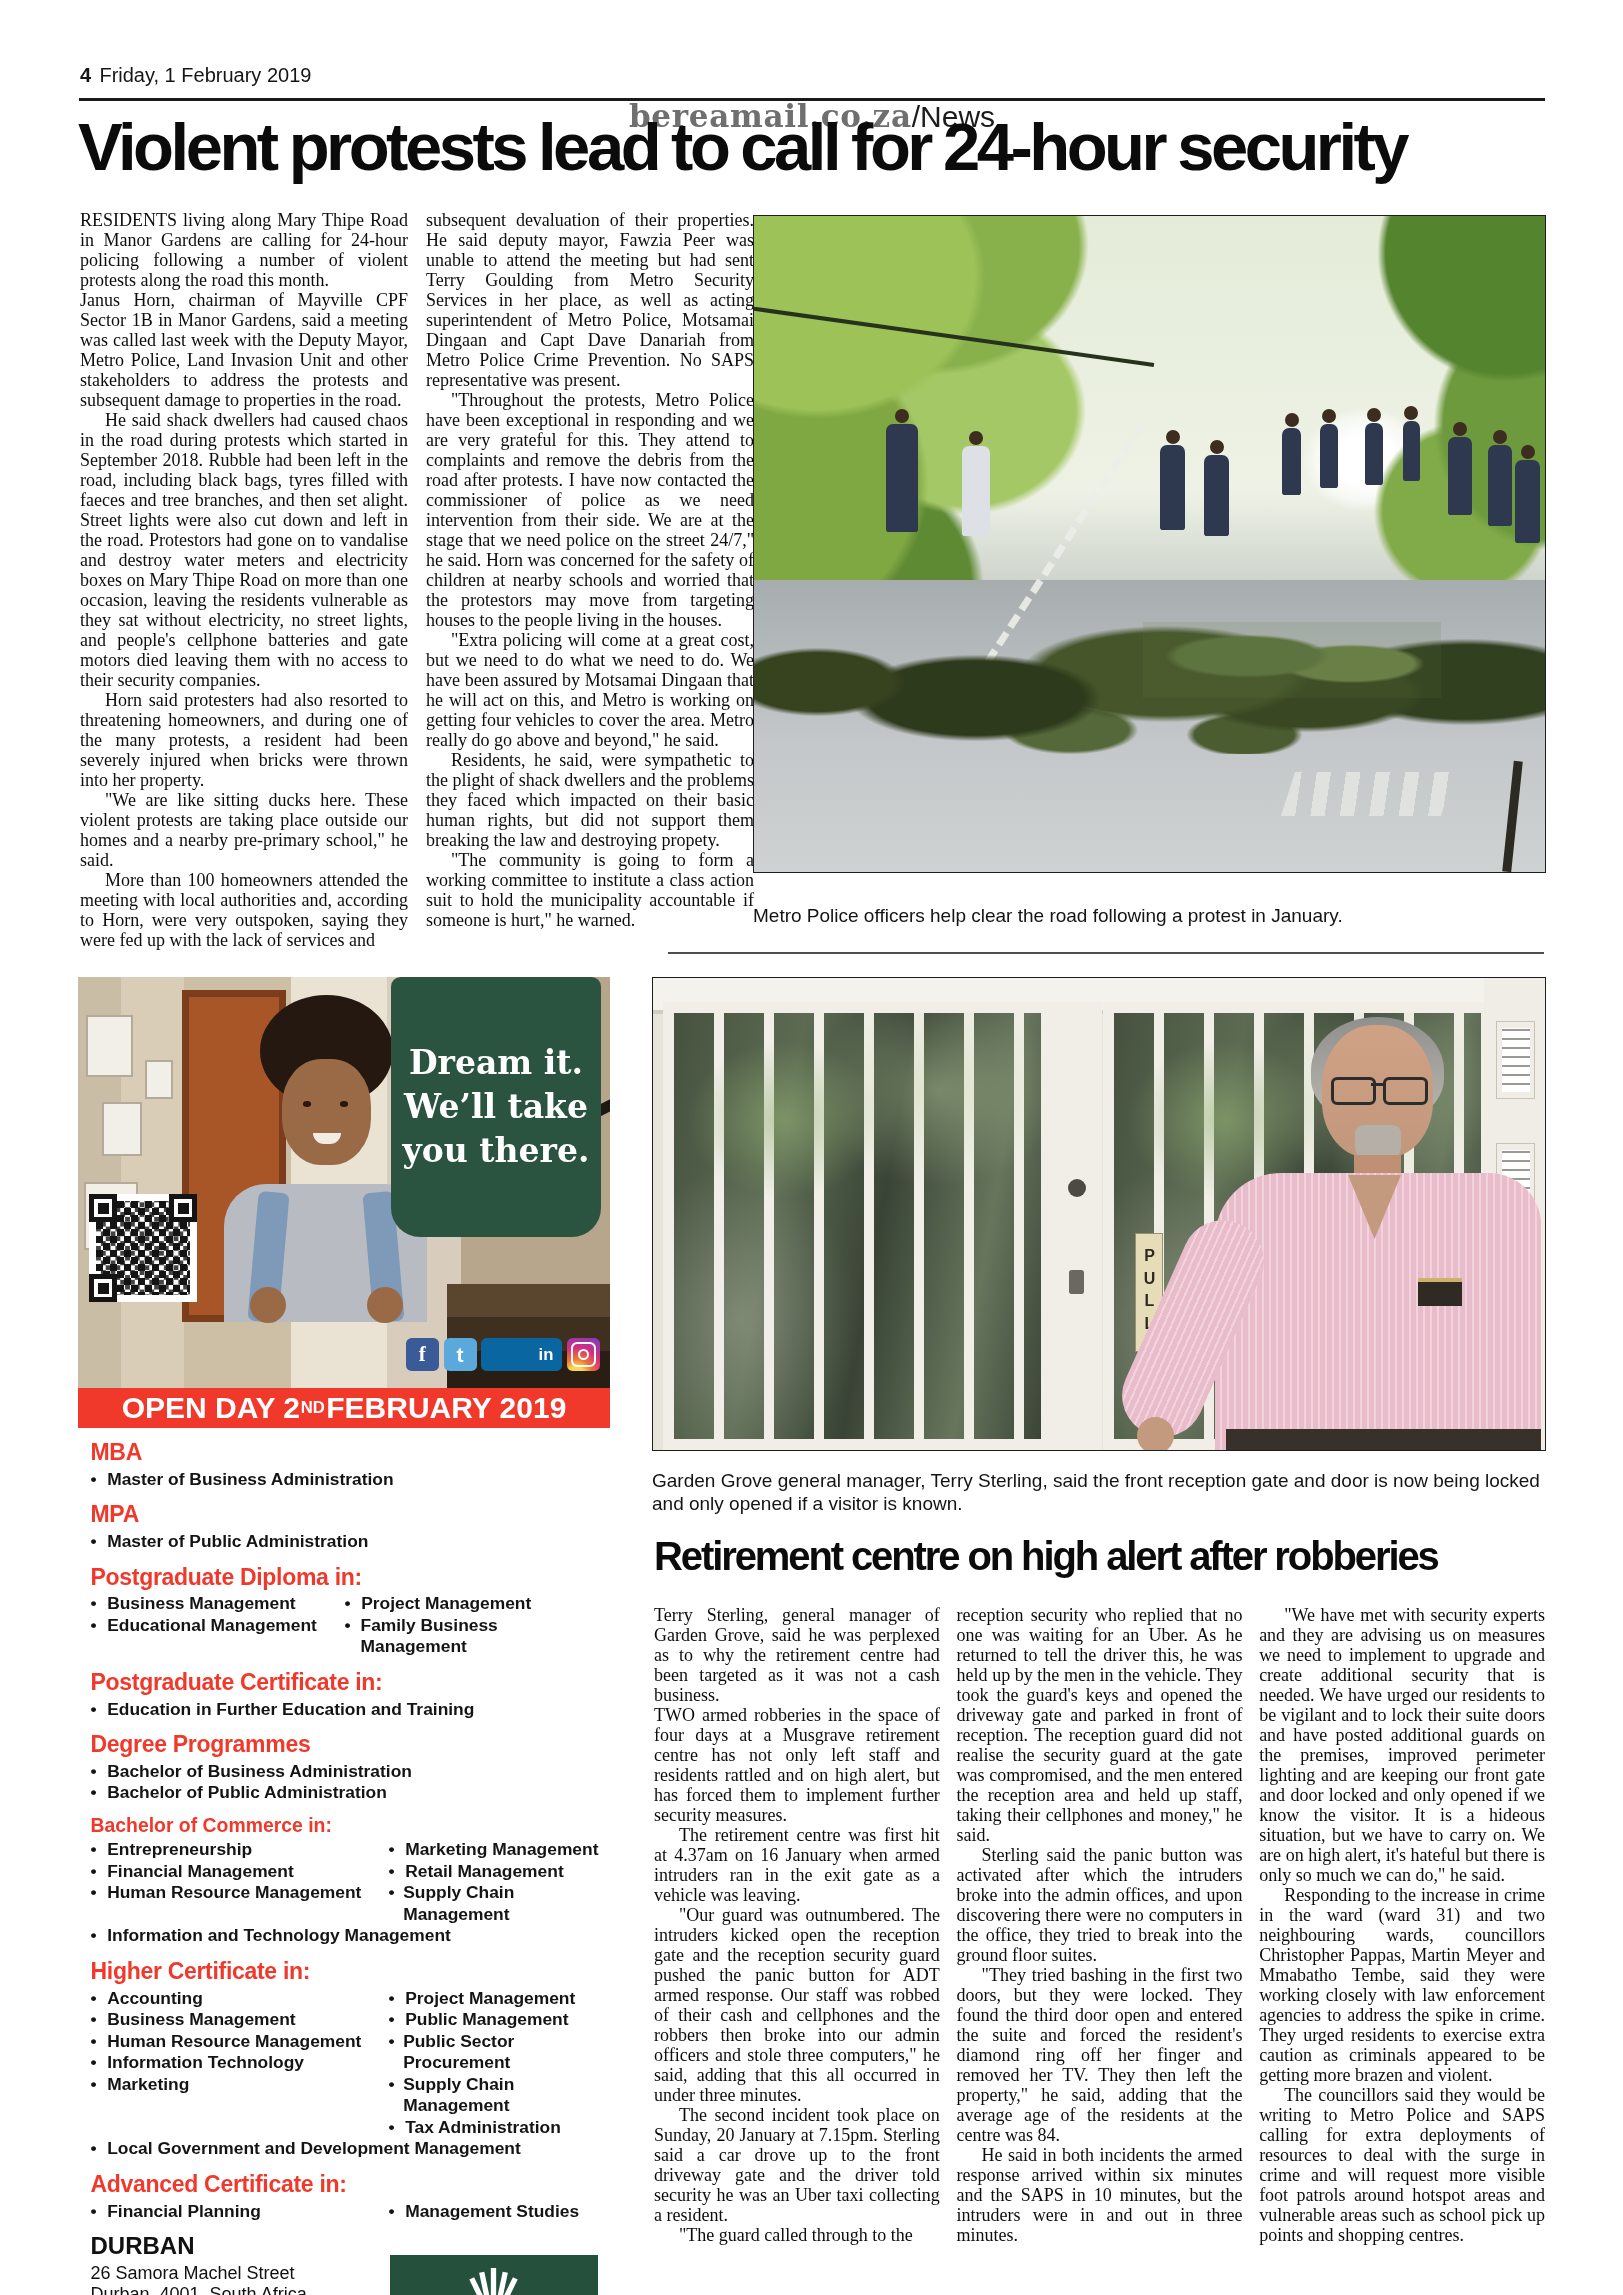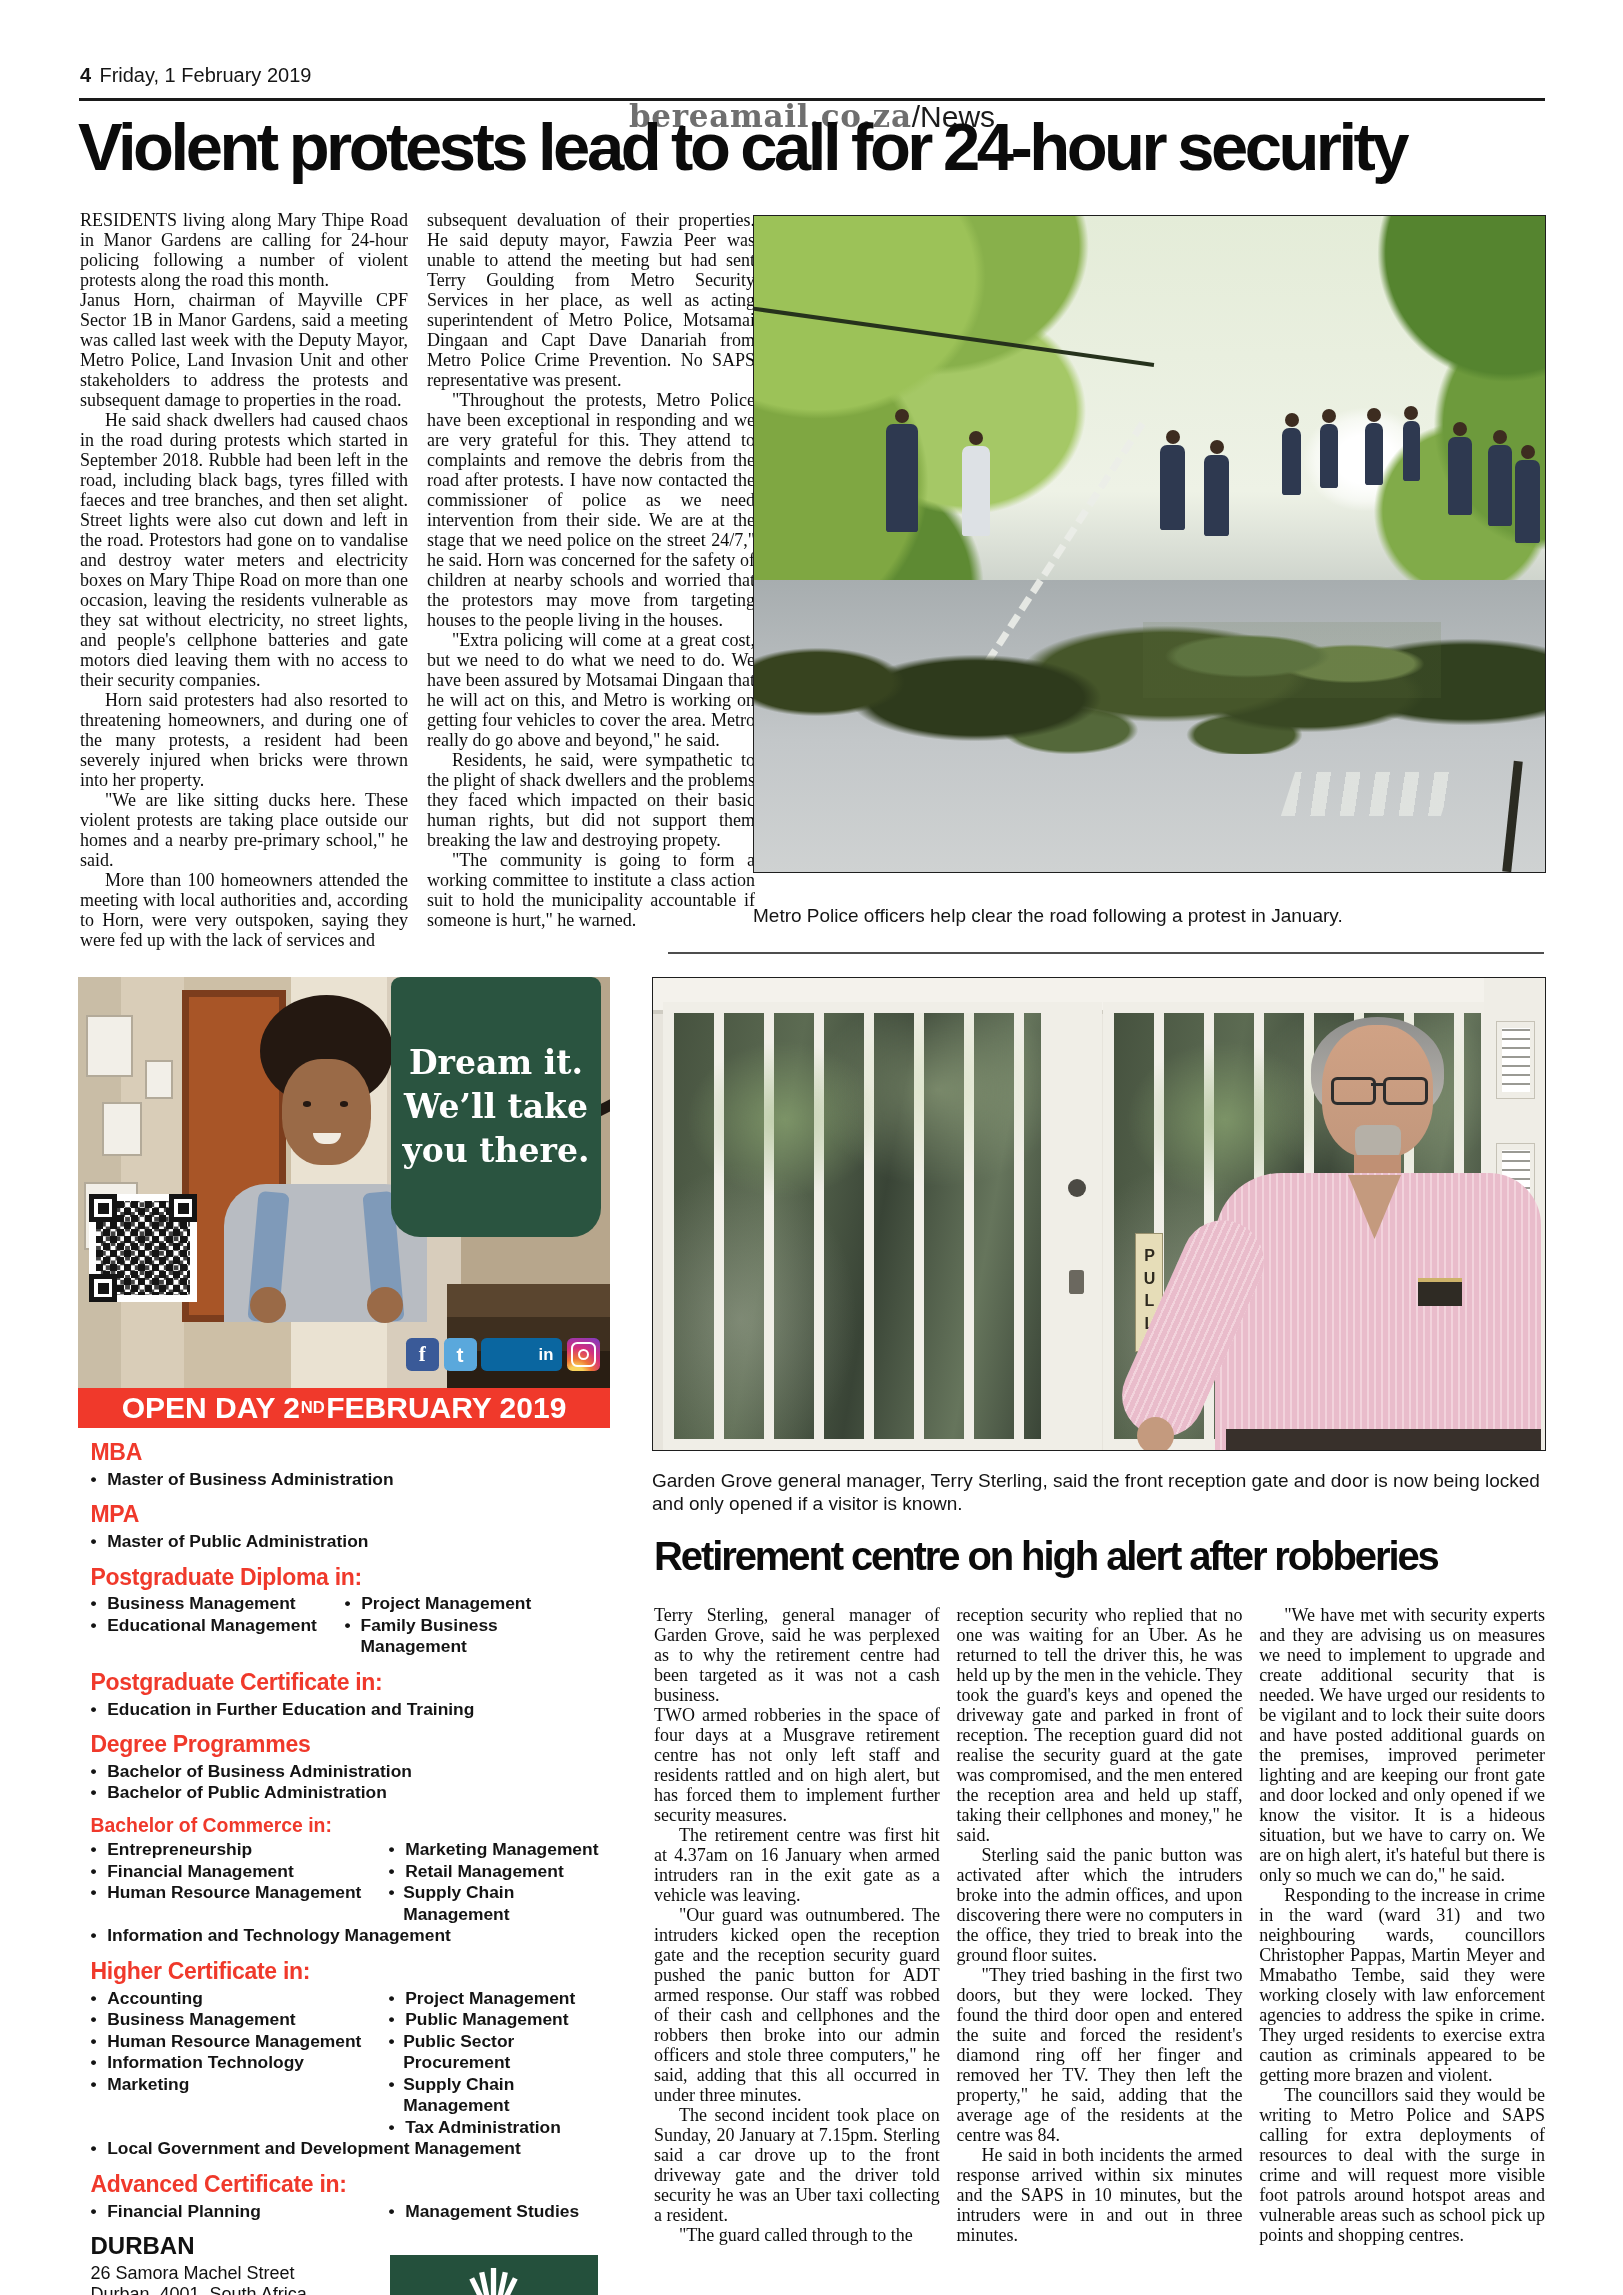--- a/index.html
+++ b/index.html
@@ -18,21 +18,21 @@
   .headline1{position:absolute;left:78px;top:108px;width:1472px;font-size:67px;font-weight:bold;
              letter-spacing:-3.5px;word-spacing:-2.1px;color:#0b0b0b;white-space:nowrap;}
   .headline2{position:absolute;left:654px;top:1534px;width:895px;font-size:40px;font-weight:bold;
              letter-spacing:-2.1px;color:#0b0b0b;white-space:nowrap;}
 
   
   .body-text{font-family:"Liberation Serif",serif;font-size:18px;line-height:20px;
              text-align:justify;color:#0d0d0d;}
   .para{margin:0;}
   .para.ind{text-indent:25px;}
-  .cols2{position:absolute;left:80px;top:210px;width:675px;display:flex;gap:18px;justify-content:space-between;}
+  .cols2{position:absolute;left:80px;top:210px;width:675px;display:flex;gap:18px;}
   .cols2 .col{width:328px;}
   .cols3{position:absolute;left:654px;top:1605px;width:891px;display:flex;gap:16.7px;}
   .cols3 .col{width:286px;}
 
   .caption{position:absolute;font-size:19px;line-height:23px;color:#141414;}
   .divider{position:absolute;left:668px;top:952px;width:876px;height:2.1px;background:#4e4e4e;}
 
   
   .photo1{position:absolute;left:753px;top:215px;width:791px;height:656px;border:1.4px solid #1e1e1e;
           overflow:hidden;background:linear-gradient(#e4ecd8,#eef2e6 42%,#c9cfc8 58%,#b5bab9);}

